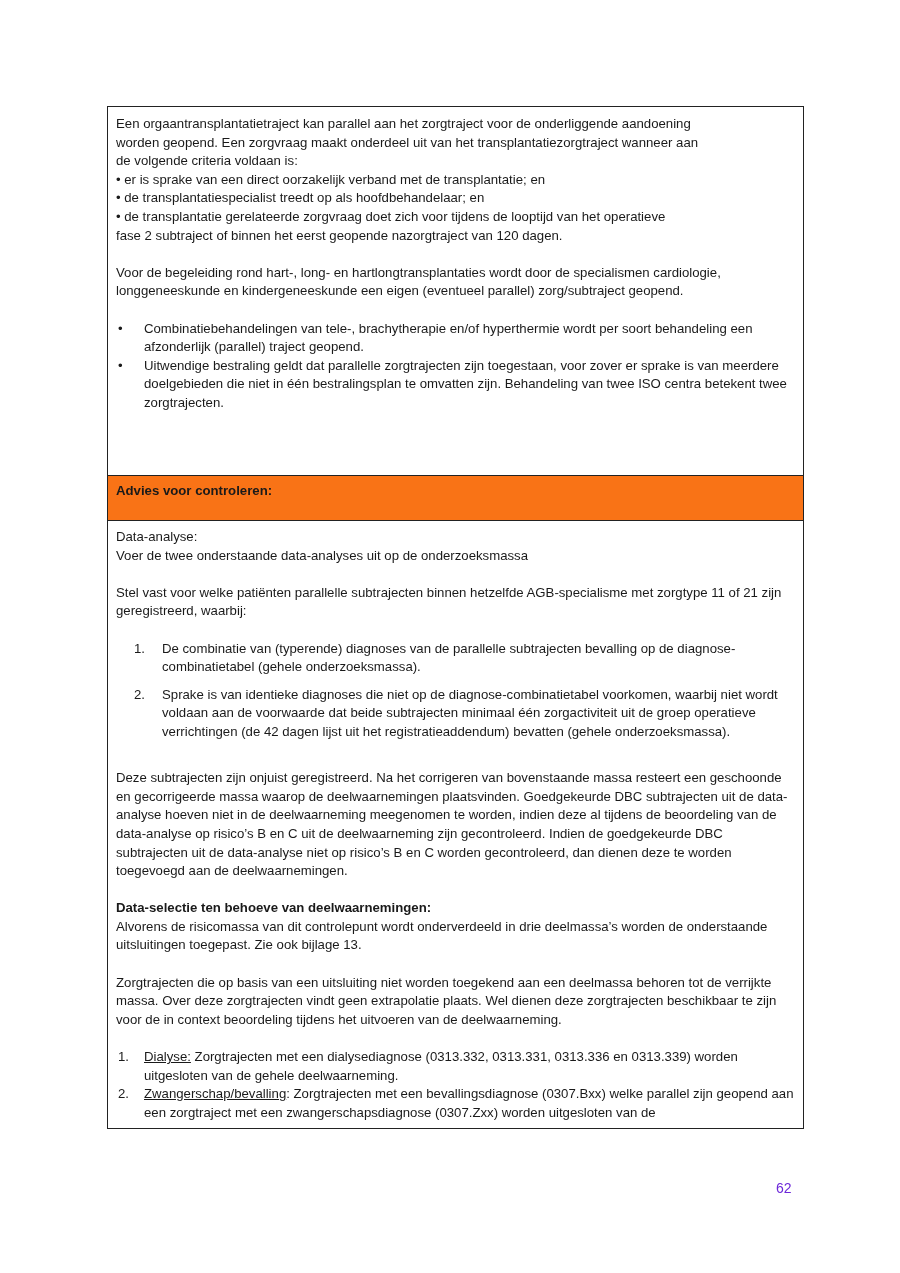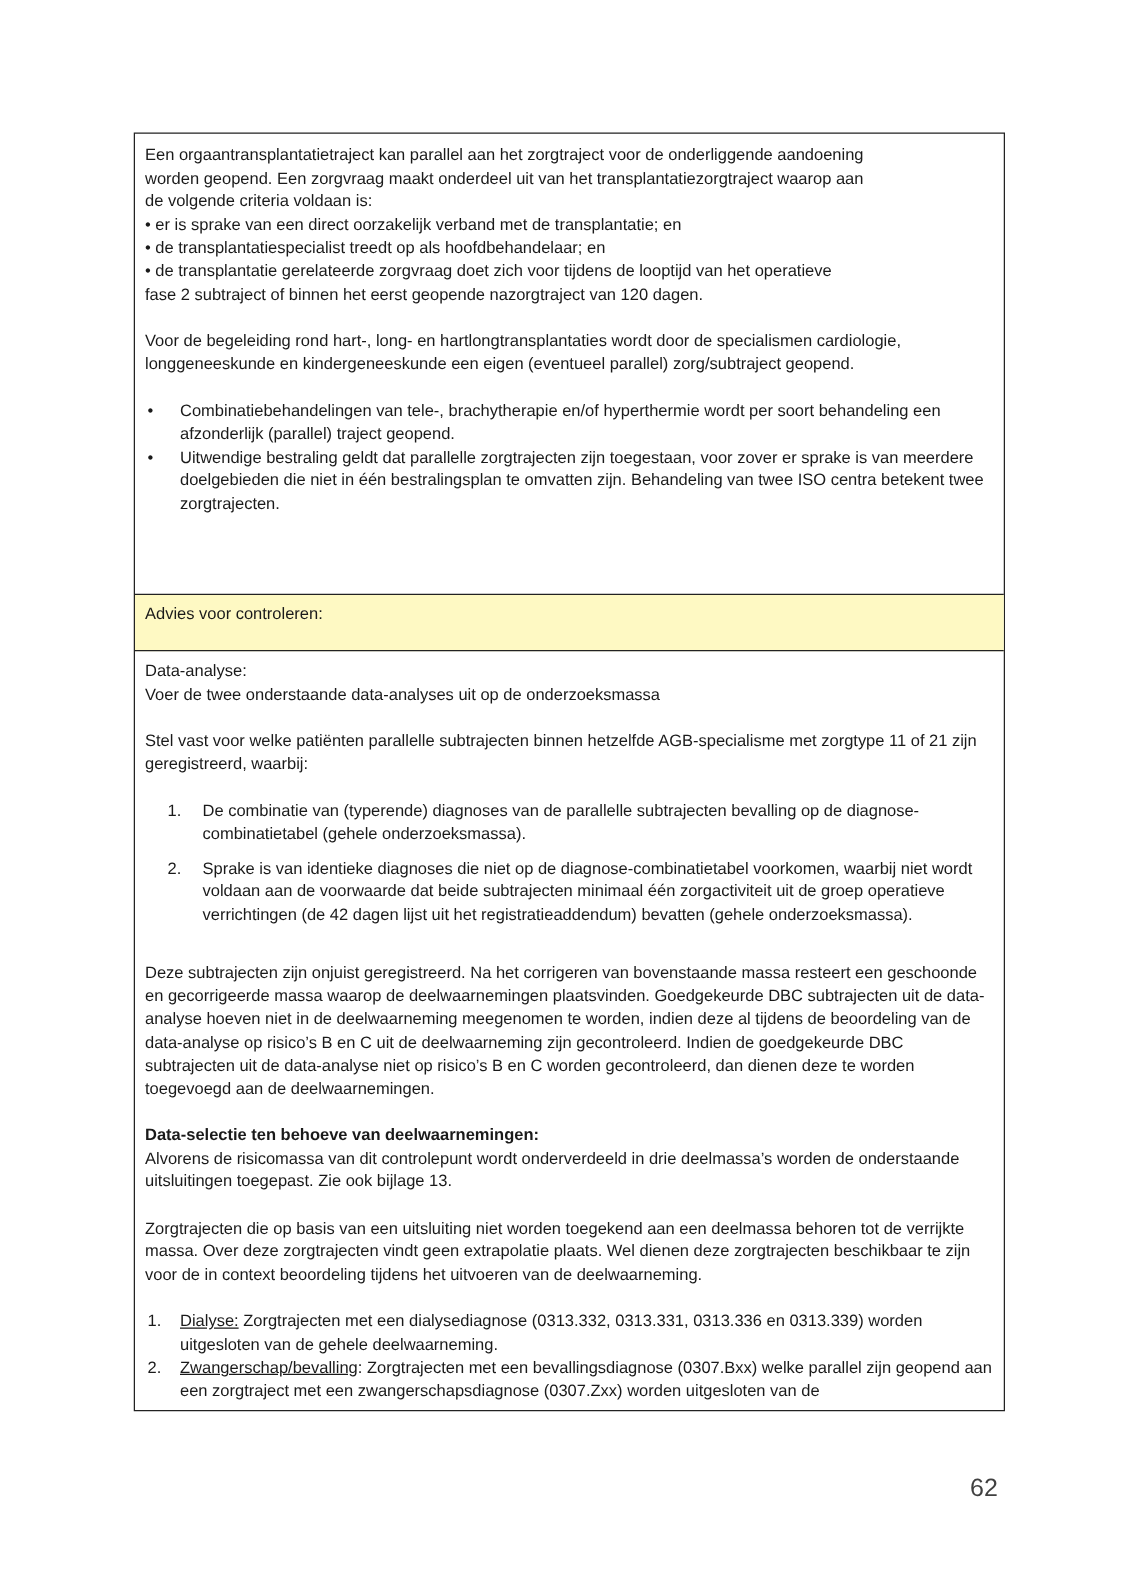--- a/index.html
+++ b/index.html
@@ -55,28 +55,28 @@
       position: absolute;
       left: 2px;
       top: 0;
     }
     .section-top {
       height: 369px;
       border-bottom: 1px solid #222;
       box-sizing: border-box;
     }
     .band {
-      background: #fef9c3;
+      background: #f97316;
       height: 45px;
       border-bottom: 1px solid #222;
       box-sizing: border-box;
       padding: 6px 8px;
       font-size: 13.2px;
       line-height: 18.6px;
-      font-weight: normal;
+      font-weight: bold;
       color: #1a1a1a;
     }
     .section-bottom {
       padding: 7px 8px 6px 8px;
     }
     .bold {
       font-weight: bold;
     }
     .num-list {
       margin: 0;
@@ -103,34 +103,34 @@
       left: 2px;
       top: 0;
     }
     .u {
       text-decoration: underline;
     }
     .page-number {
       position: absolute;
       left: 776px;
       top: 1180px;
-      font-size: 20px;
-      color: #404040;
+      font-size: 14px;
+      color: #6d28d9;
     }
   </style>
 </head>
 <body>
 
 <div class="page">
 
   <div class="frame">
 
     <div class="section section-top">
       <p>Een orgaantransplantatietraject kan parallel aan het zorgtraject voor de onderliggende aandoening</p>
-      <p>worden geopend. Een zorgvraag maakt onderdeel uit van het transplantatiezorgtraject waarop aan</p>
+      <p>worden geopend. Een zorgvraag maakt onderdeel uit van het transplantatiezorgtraject wanneer aan</p>
       <p>de volgende criteria voldaan is:</p>
       <p class="bullet-plain">• er is sprake van een direct oorzakelijk verband met de transplantatie; en</p>
       <p class="bullet-plain">• de transplantatiespecialist treedt op als hoofdbehandelaar; en</p>
       <p class="bullet-plain">• de transplantatie gerelateerde zorgvraag doet zich voor tijdens de looptijd van het operatieve</p>
       <p>fase 2 subtraject of binnen het eerst geopende nazorgtraject van 120 dagen.</p>
       <div class="gap"></div>
       <p style="width:620px;">Voor de begeleiding rond hart-, long- en hartlongtransplantaties wordt door de specialismen cardiologie, longgeneeskunde en kindergeneeskunde een eigen (eventueel parallel) zorg/subtraject geopend.</p>
       <div class="gap"></div>
       <ul class="dot-list">
         <li>

